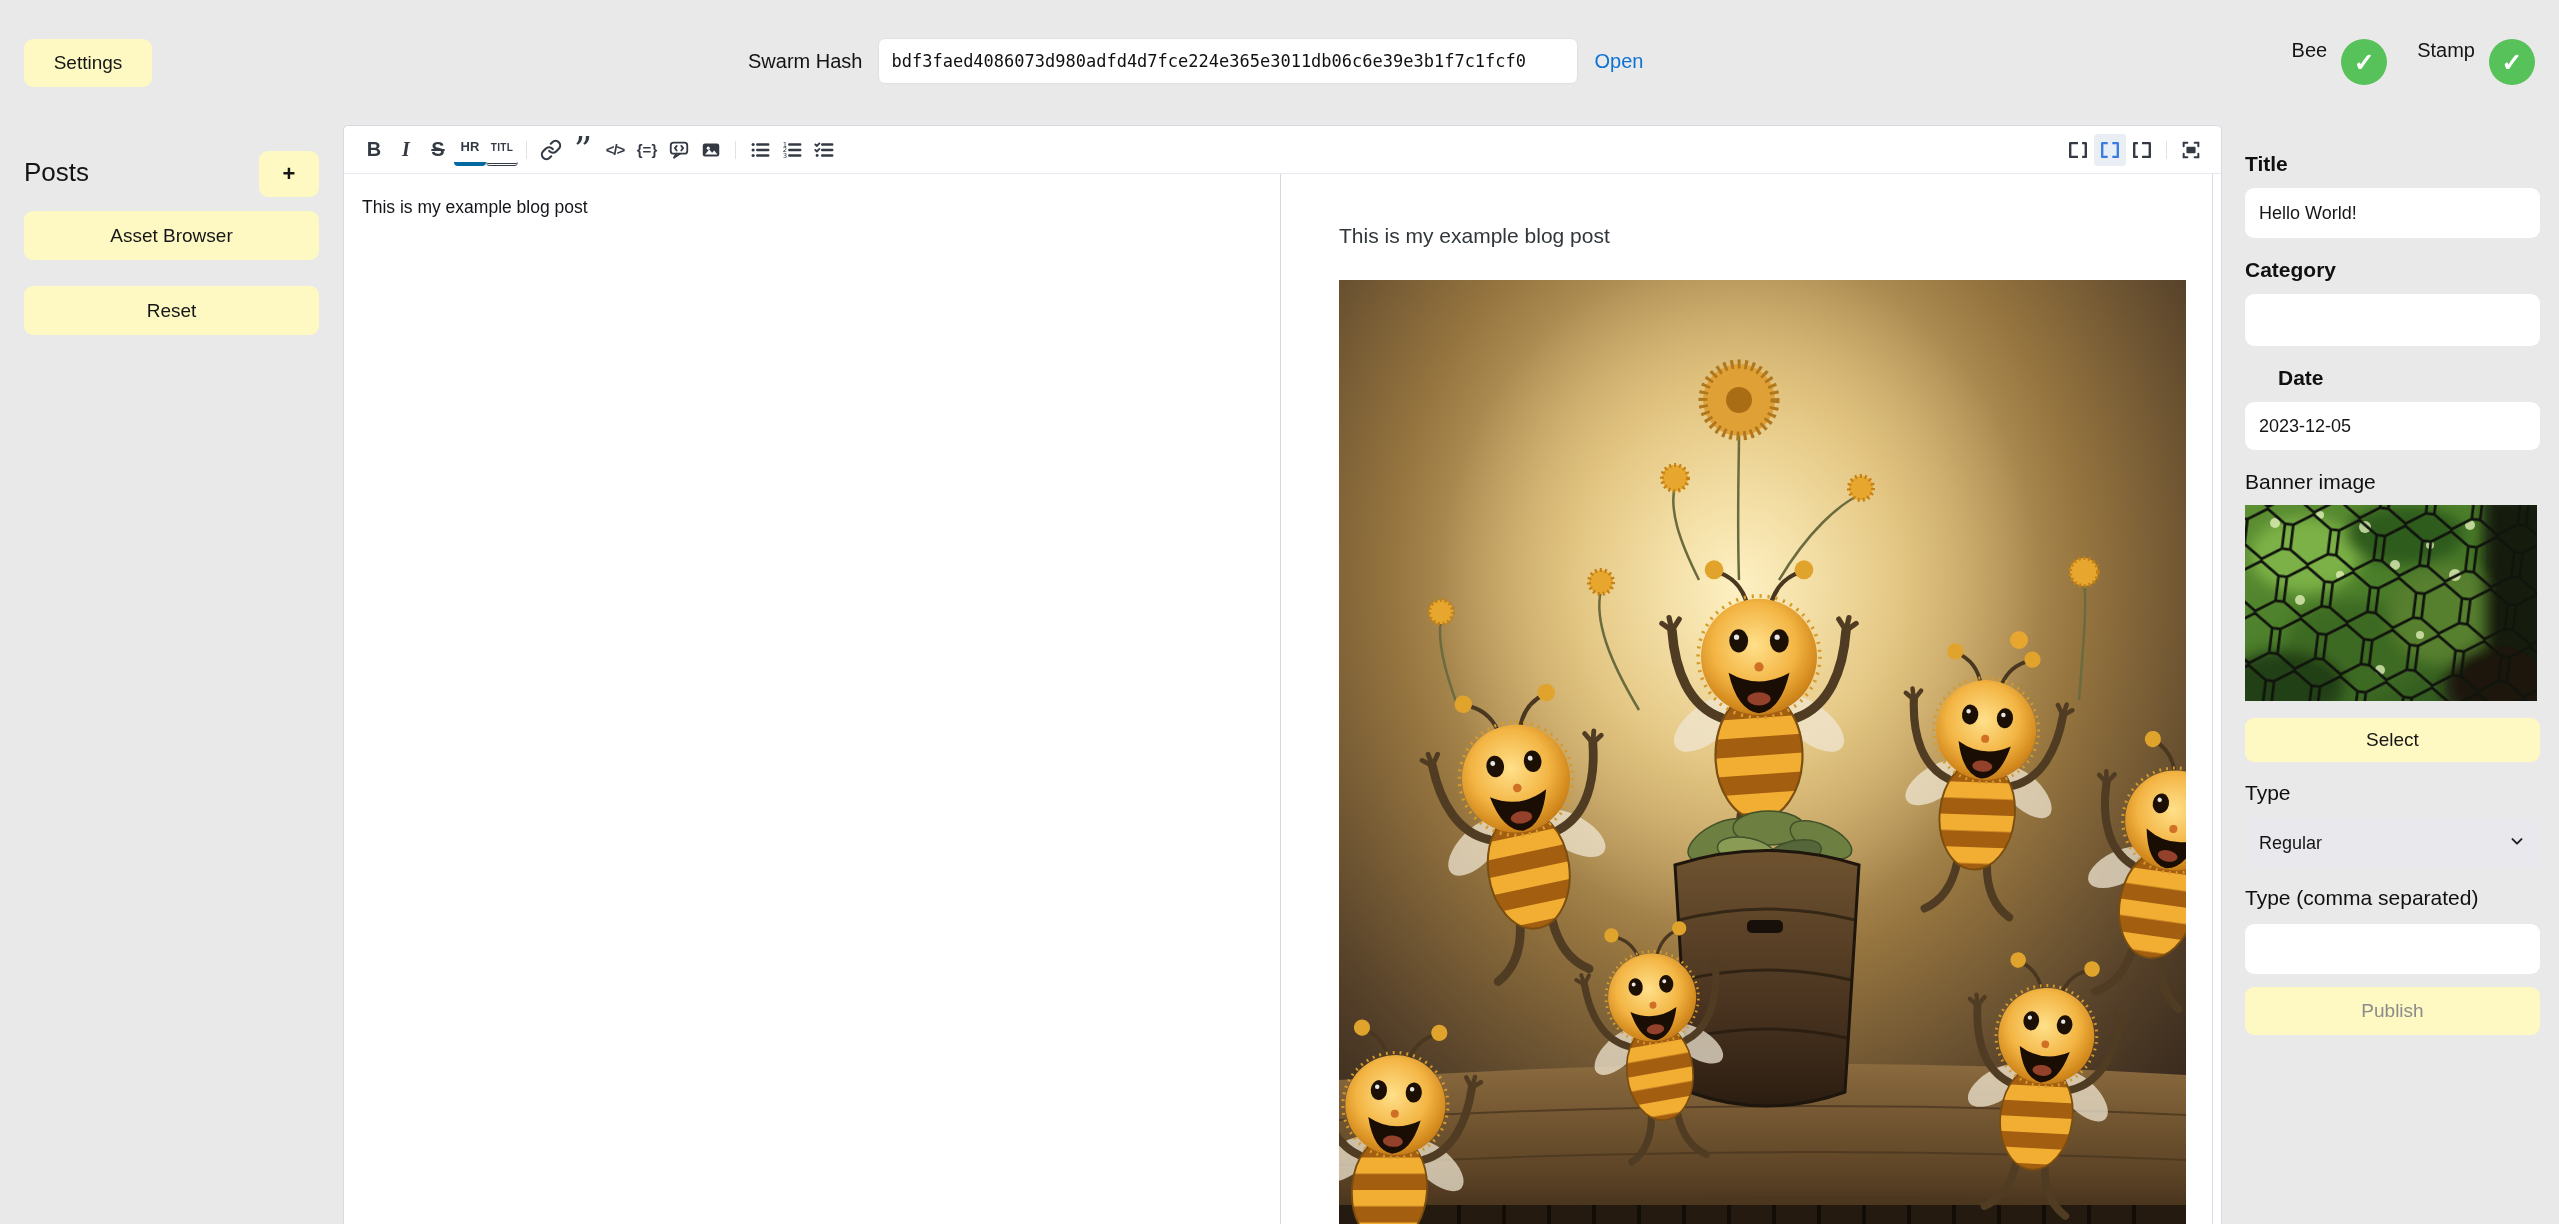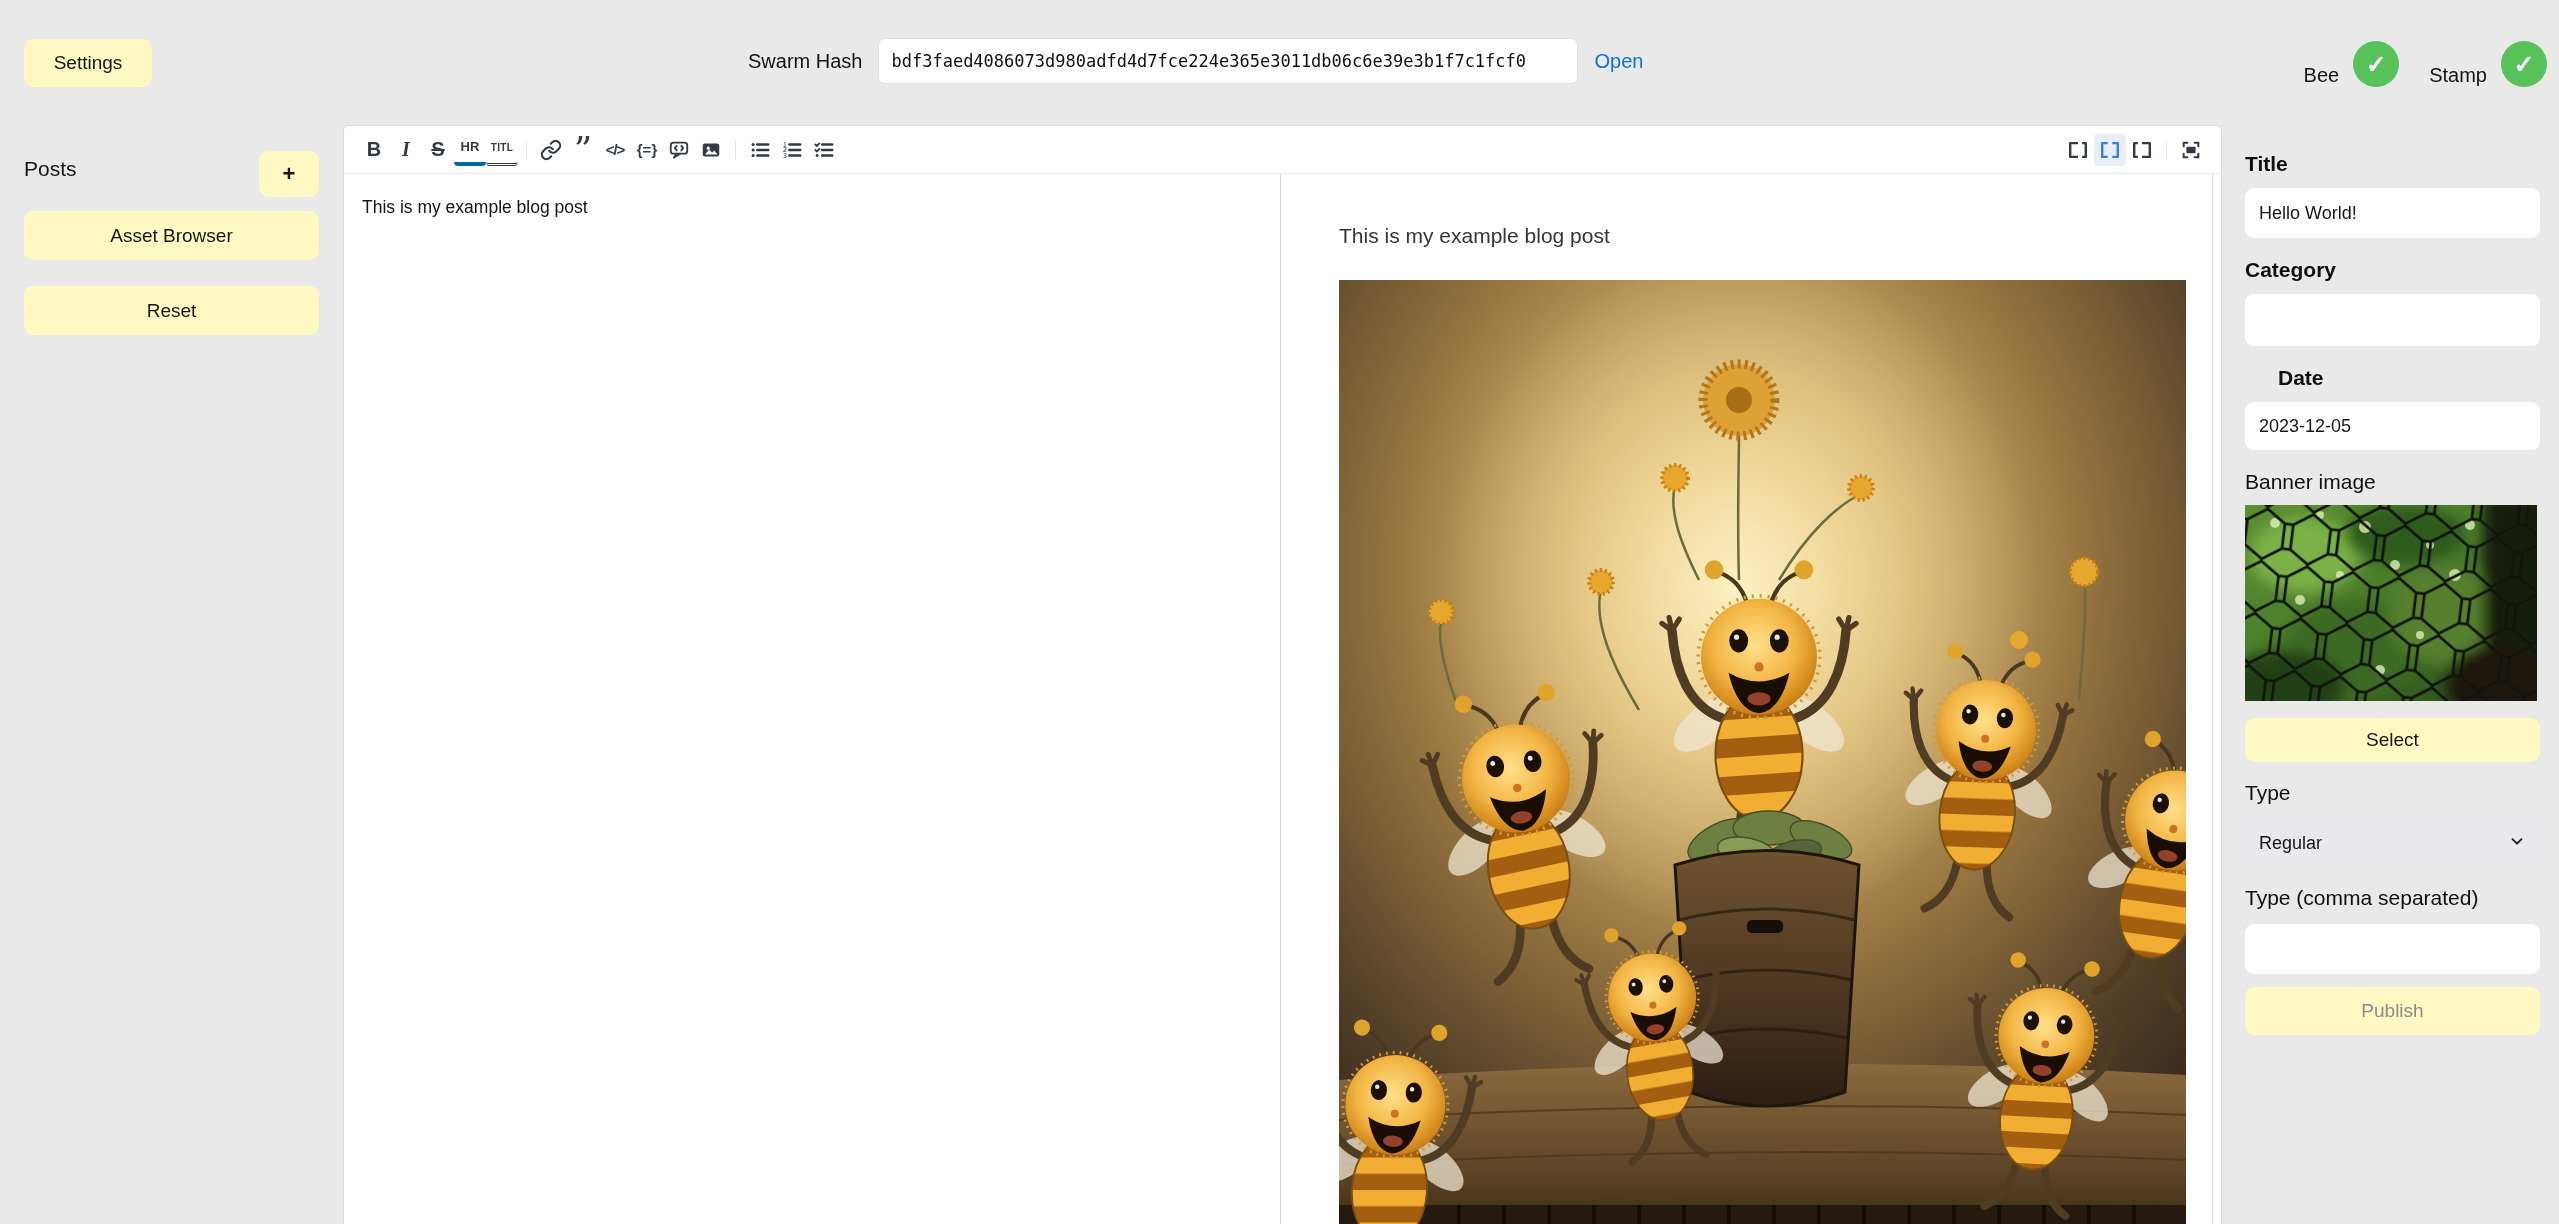--- a/index.html
+++ b/index.html
@@ -24,30 +24,30 @@
   }
   
   .settings-btn { position:absolute; left:24px; top:39px; width:128px; height:48px; }
   .hash-group { position:absolute; left:748px; top:37px; display:flex; align-items:center; gap:16px; height:48px; }
   .hash-label { font-size:20px; color:#141414; }
   .hash-input {
     width:700px; height:46px; background:#fff; border:1px solid #e0e0e0; border-radius:7px;
     font-family:"DejaVu Sans Mono", monospace; font-size:17px; color:#101010; padding:0 12px; outline:none;
   }
   .open-link { font-size:20px; color:#0e72d6; cursor:pointer; }
-  .status-group { position:absolute; right:12px; top:39px; display:flex; align-items:flex-end; gap:14px; height:48px; }
+  .status-group { position:absolute; right:24px; top:39px; display:flex; align-items:flex-start; gap:14px; height:48px; }
   .status-label { font-size:20px; color:#141414; }
   .check-circle {
     width:46px; height:46px; border-radius:50%; background:#57c15a;
     display:flex; align-items:center; justify-content:center;
     color:#fff; font-size:25px; font-weight:bold; margin-right:16px;
   }
   .check-circle:last-child { margin-right:0; }
   
-  .posts-label { position:absolute; left:24px; top:157px; font-size:21px; font-weight:500; color:#141414; }
+  .posts-label { position:absolute; left:24px; top:157px; font-size:26px; font-weight:500; color:#141414; }
   .plus-btn { position:absolute; left:259px; top:151px; width:60px; height:46px; font-size:22px; font-weight:600; }
   .asset-btn { position:absolute; left:24px; top:211px; width:295px; height:49px; }
   .reset-btn { position:absolute; left:24px; top:286px; width:295px; height:49px; }
   
   .editor-panel {
     position:absolute; left:343px; top:125px; width:1879px; height:1120px;
     background:#fff; border:1px solid #d6dae3; border-radius:5px;
     display:flex; flex-direction:column;
   }
   .toolbar {

